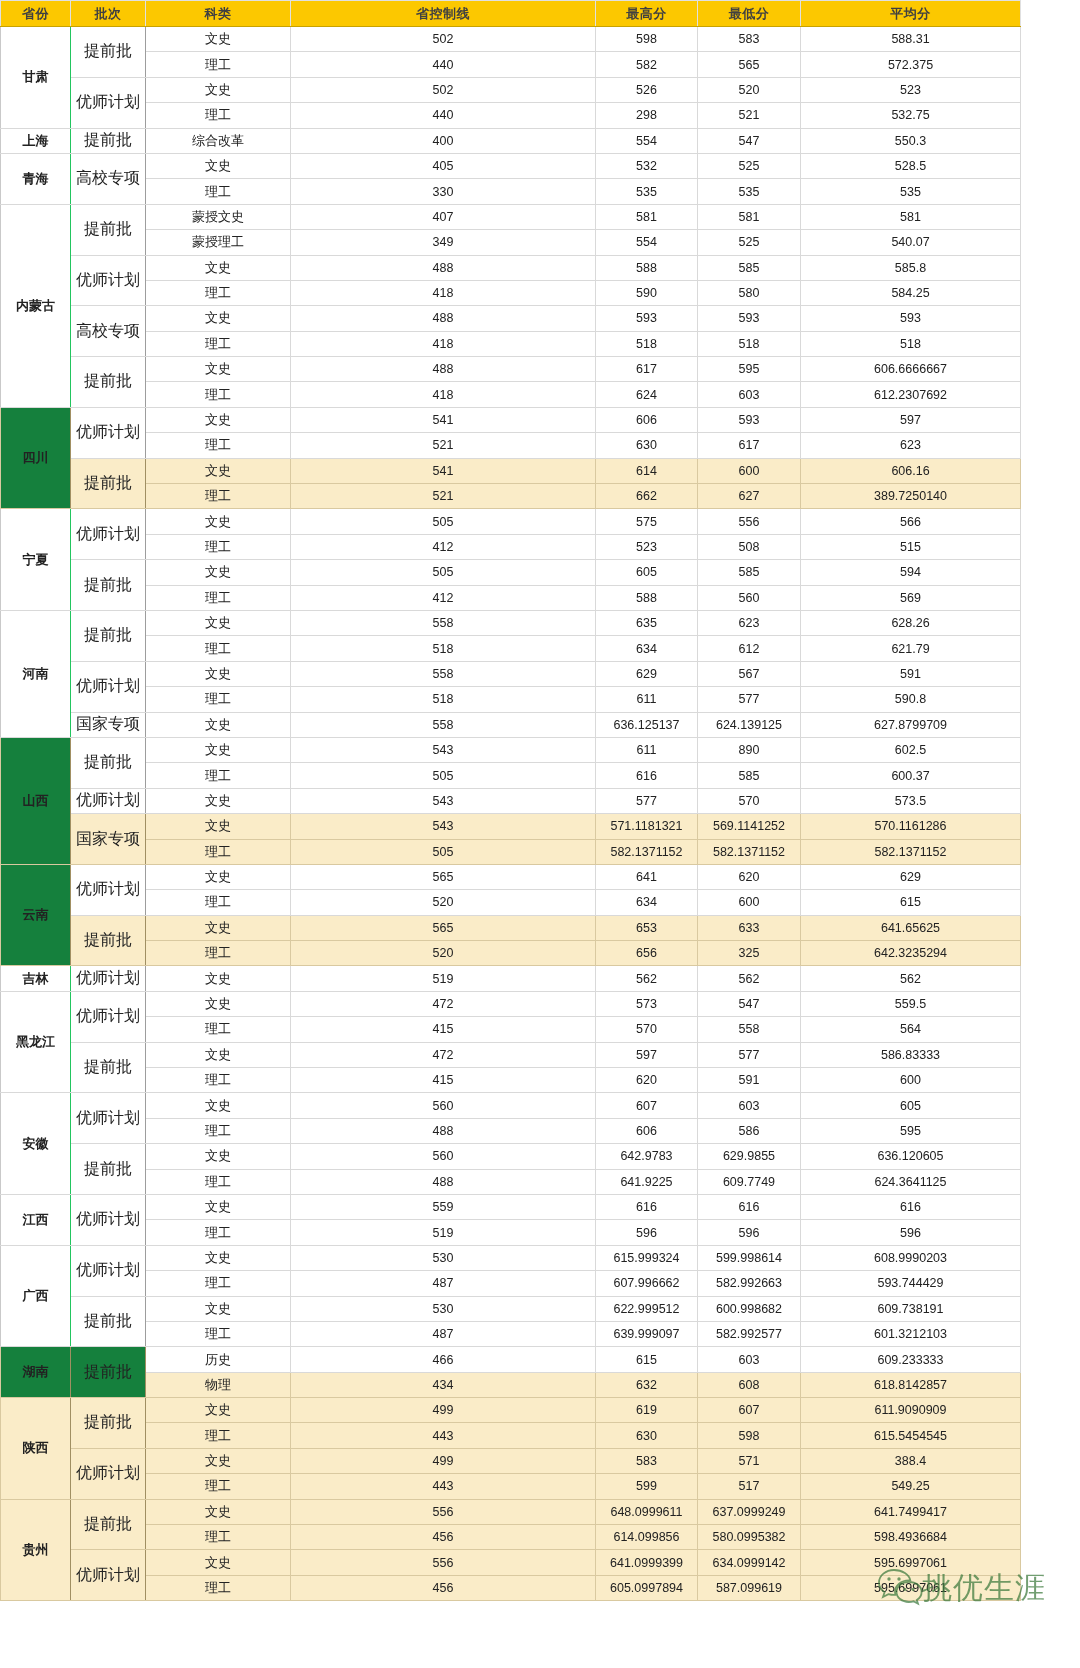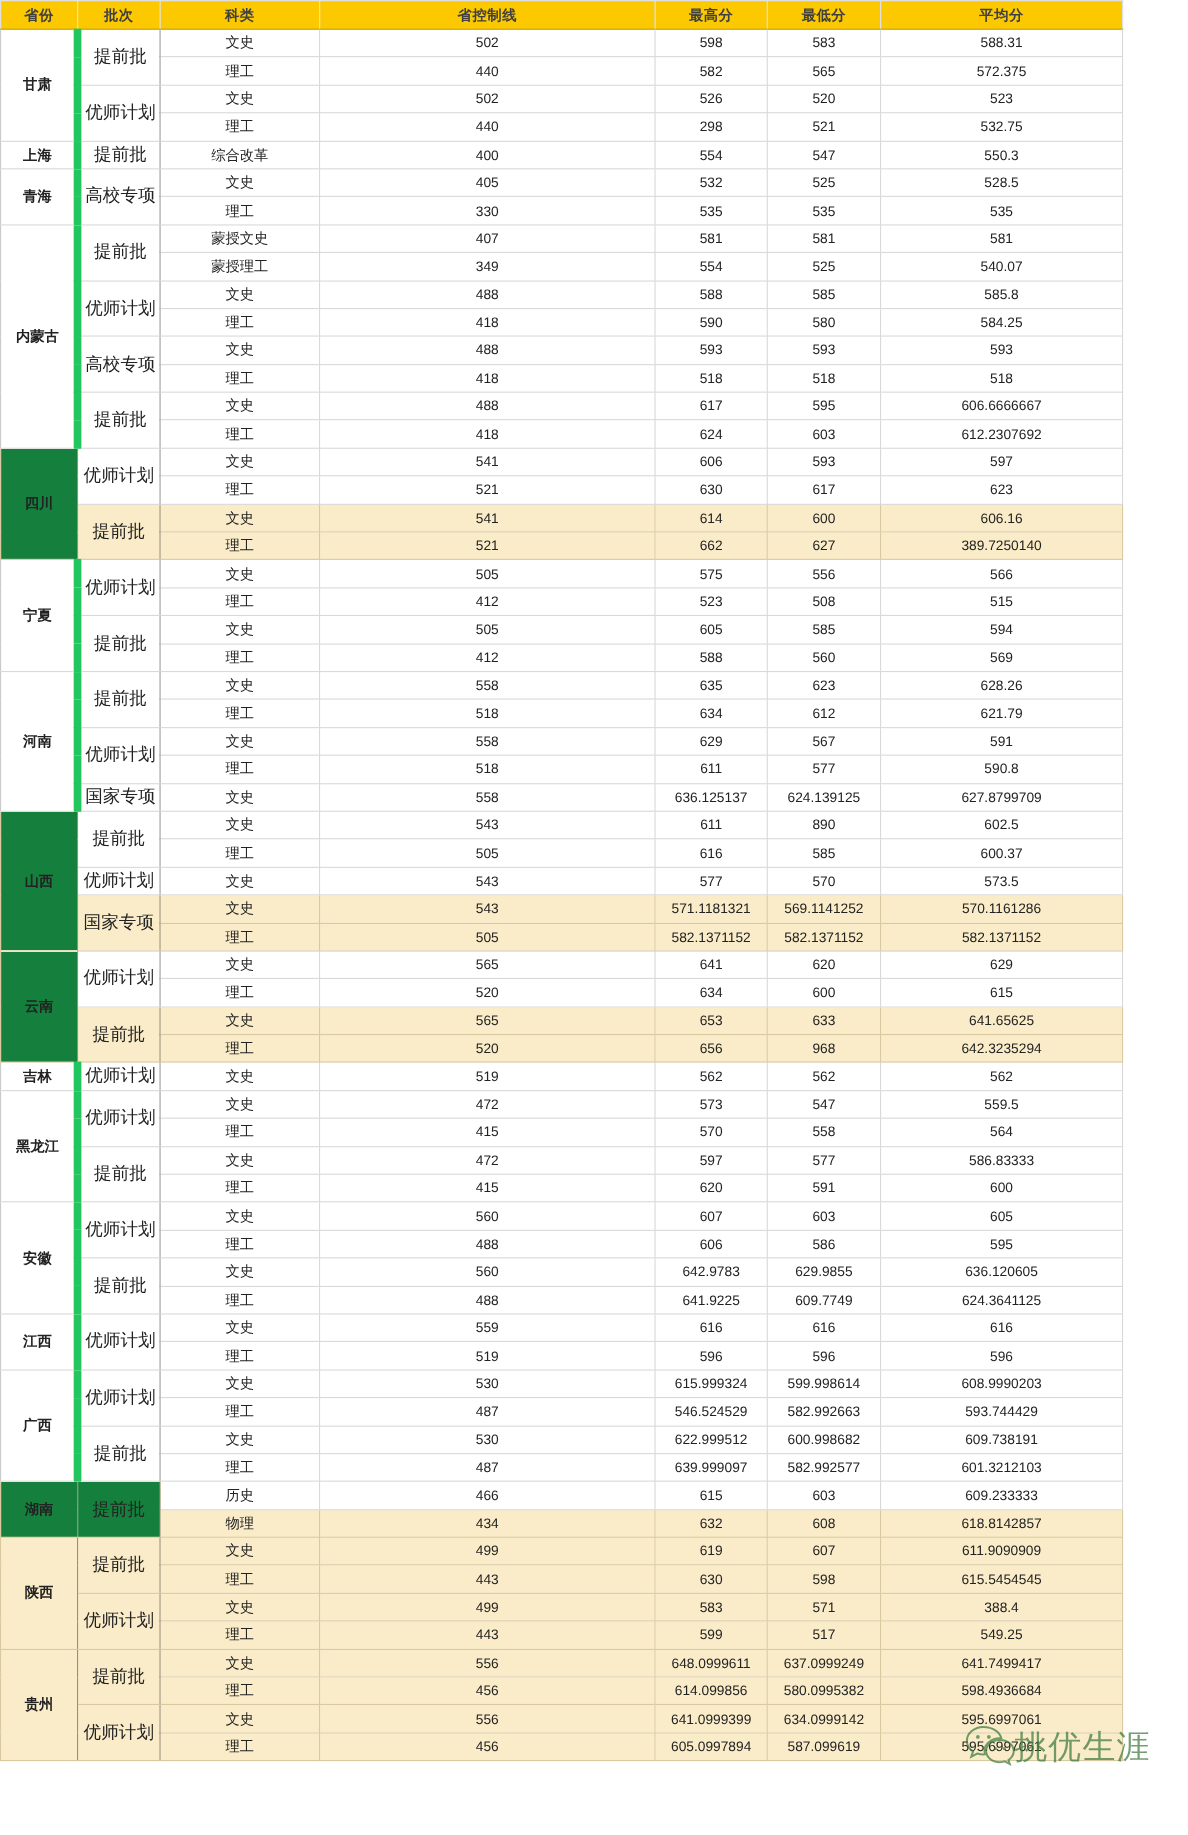--- a/index.html
+++ b/index.html
@@ -54,21 +54,21 @@
     border: 1px solid #d9d9d9;
     white-space: nowrap;
     overflow: hidden;
   }
 
   
   #score-table td.prov {
     font-weight: bold;
     font-size: 13px;
     border-left: 1px solid #c9c9c9;
-    border-right: 7px solid #22c55e;
+    border-right: 1px solid #22c55e;
   }
   #score-table td.batch {
     font-size: 16px;
     border-right: 1px solid #9d9d9d;
   }
   #score-table td.subj { font-size: 13px; }
 
   
   #score-table tr.prov-start > td { border-top: 1.6px solid #9d9d9d; }
 
@@ -416,21 +416,21 @@
         <td class="subj">文史</td>
         <td>565</td>
         <td>653</td>
         <td>633</td>
         <td>641.65625</td>
       </tr>
       <tr class="hl">
         <td class="subj">理工</td>
         <td>520</td>
         <td>656</td>
-        <td>968</td>
+        <td>325</td>
         <td>642.3235294</td>
       </tr>
       <tr class="prov-start">
         <td class="prov" rowspan="1">吉林</td>
         <td class="batch" rowspan="1">优师计划</td>
         <td class="subj">文史</td>
         <td>519</td>
         <td>562</td>
         <td>562</td>
         <td>562</td>
@@ -518,21 +518,21 @@
         <td class="batch" rowspan="2">优师计划</td>
         <td class="subj">文史</td>
         <td>530</td>
         <td>615.999324</td>
         <td>599.998614</td>
         <td>608.9990203</td>
       </tr>
       <tr class="">
         <td class="subj">理工</td>
         <td>487</td>
-        <td>546.524529</td>
+        <td>607.996662</td>
         <td>582.992663</td>
         <td>593.744429</td>
       </tr>
       <tr class="batch-start">
         <td class="batch" rowspan="2">提前批</td>
         <td class="subj">文史</td>
         <td>530</td>
         <td>622.999512</td>
         <td>600.998682</td>
         <td>609.738191</td>

